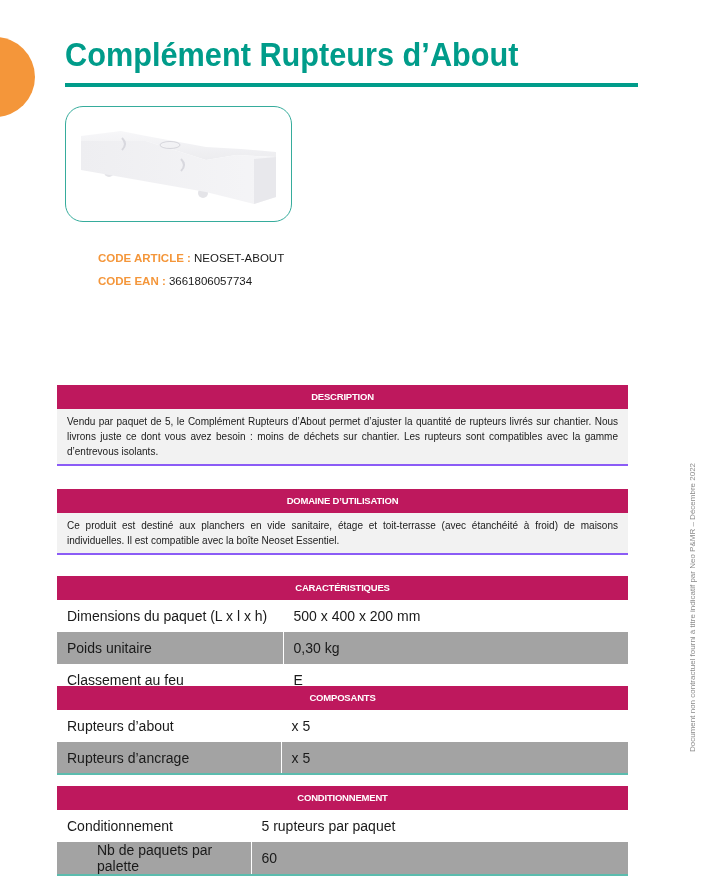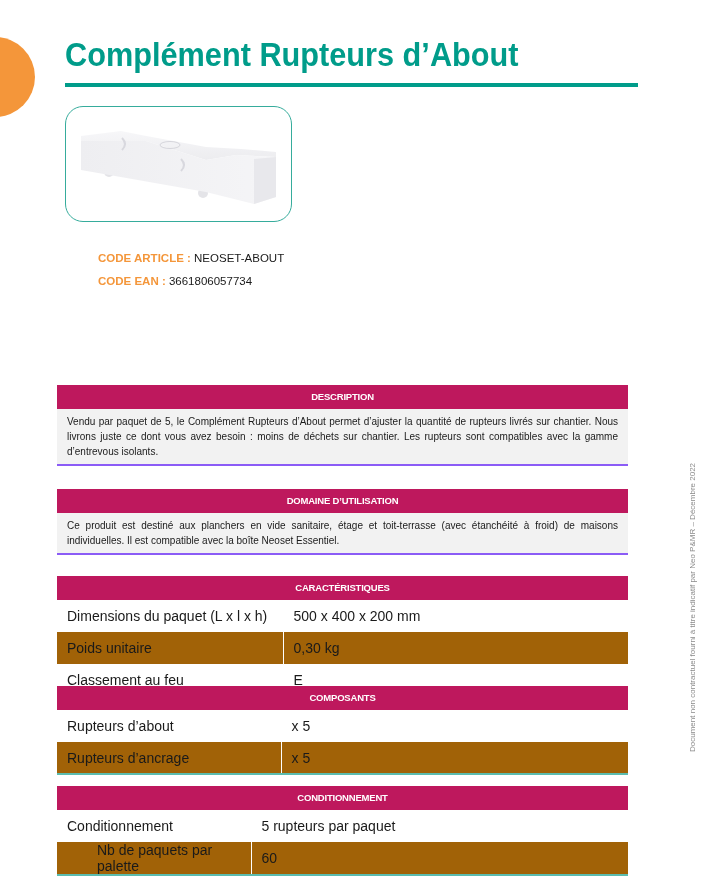--- a/index.html
+++ b/index.html
@@ -37,21 +37,21 @@
     text-align: center; height: 24px; line-height: 24px; letter-spacing: -0.2px;
   }
   .section-body {
     background: #f2f2f2; font-size: 10px; line-height: 15px; color: #1a1a1a;
     padding: 5px 10px 5px 10px; text-align: justify;
     border-bottom: 2px solid #8b5cf6;
   }
   .section-table { width: 100%; border-collapse: collapse; border-bottom: 2px solid #5bbcae; }
   .section-table td { font-size: 14px; height: 32px; padding: 0 10px; color: #1a1a1a; vertical-align: middle; }
   .section-table tr.odd td { background: #ffffff; }
-  .section-table tr.even td { background: #a16207; }
+  .section-table tr.even td { background: #a3a3a3; }
   .section-table td.col-left { border-right: 1px solid #ffffff; }
 
   .sidebar-note {
     position: absolute; left: 688px; top: 752px; transform-origin: left top;
     transform: rotate(-90deg); font-size: 8px; color: #8a8a8a; white-space: nowrap;
   }
 </style>
 </head>
 <body>
 

